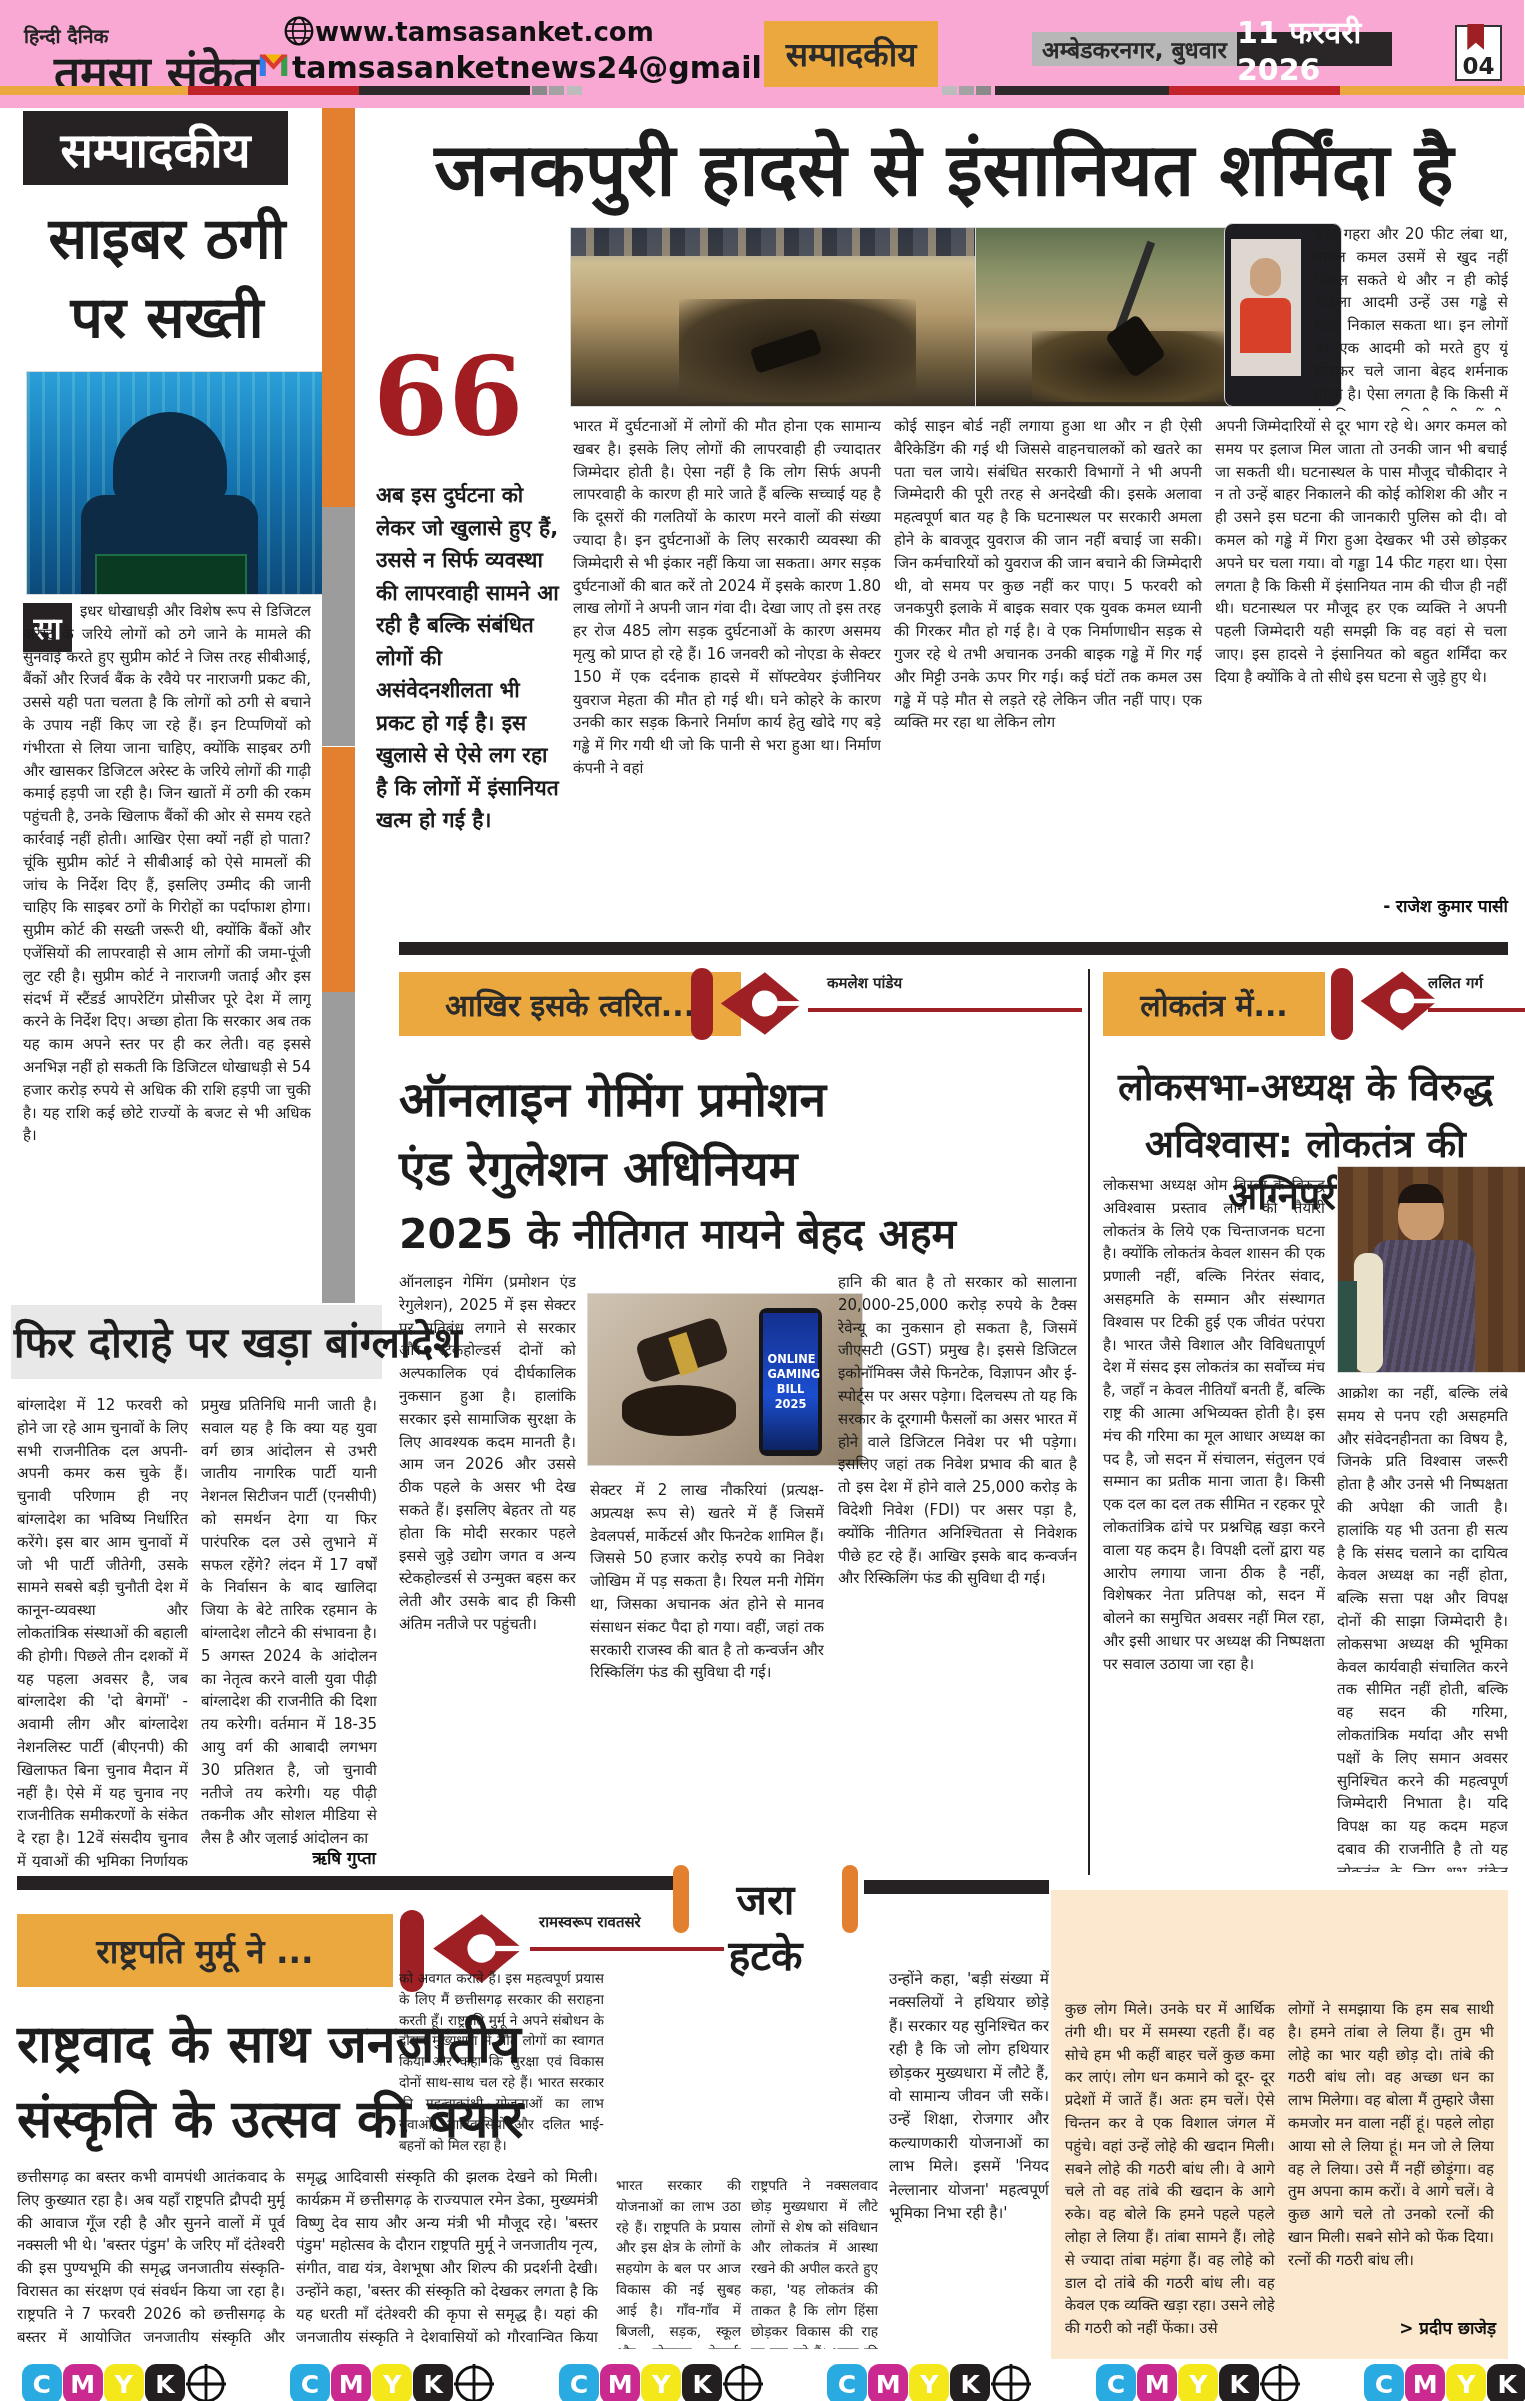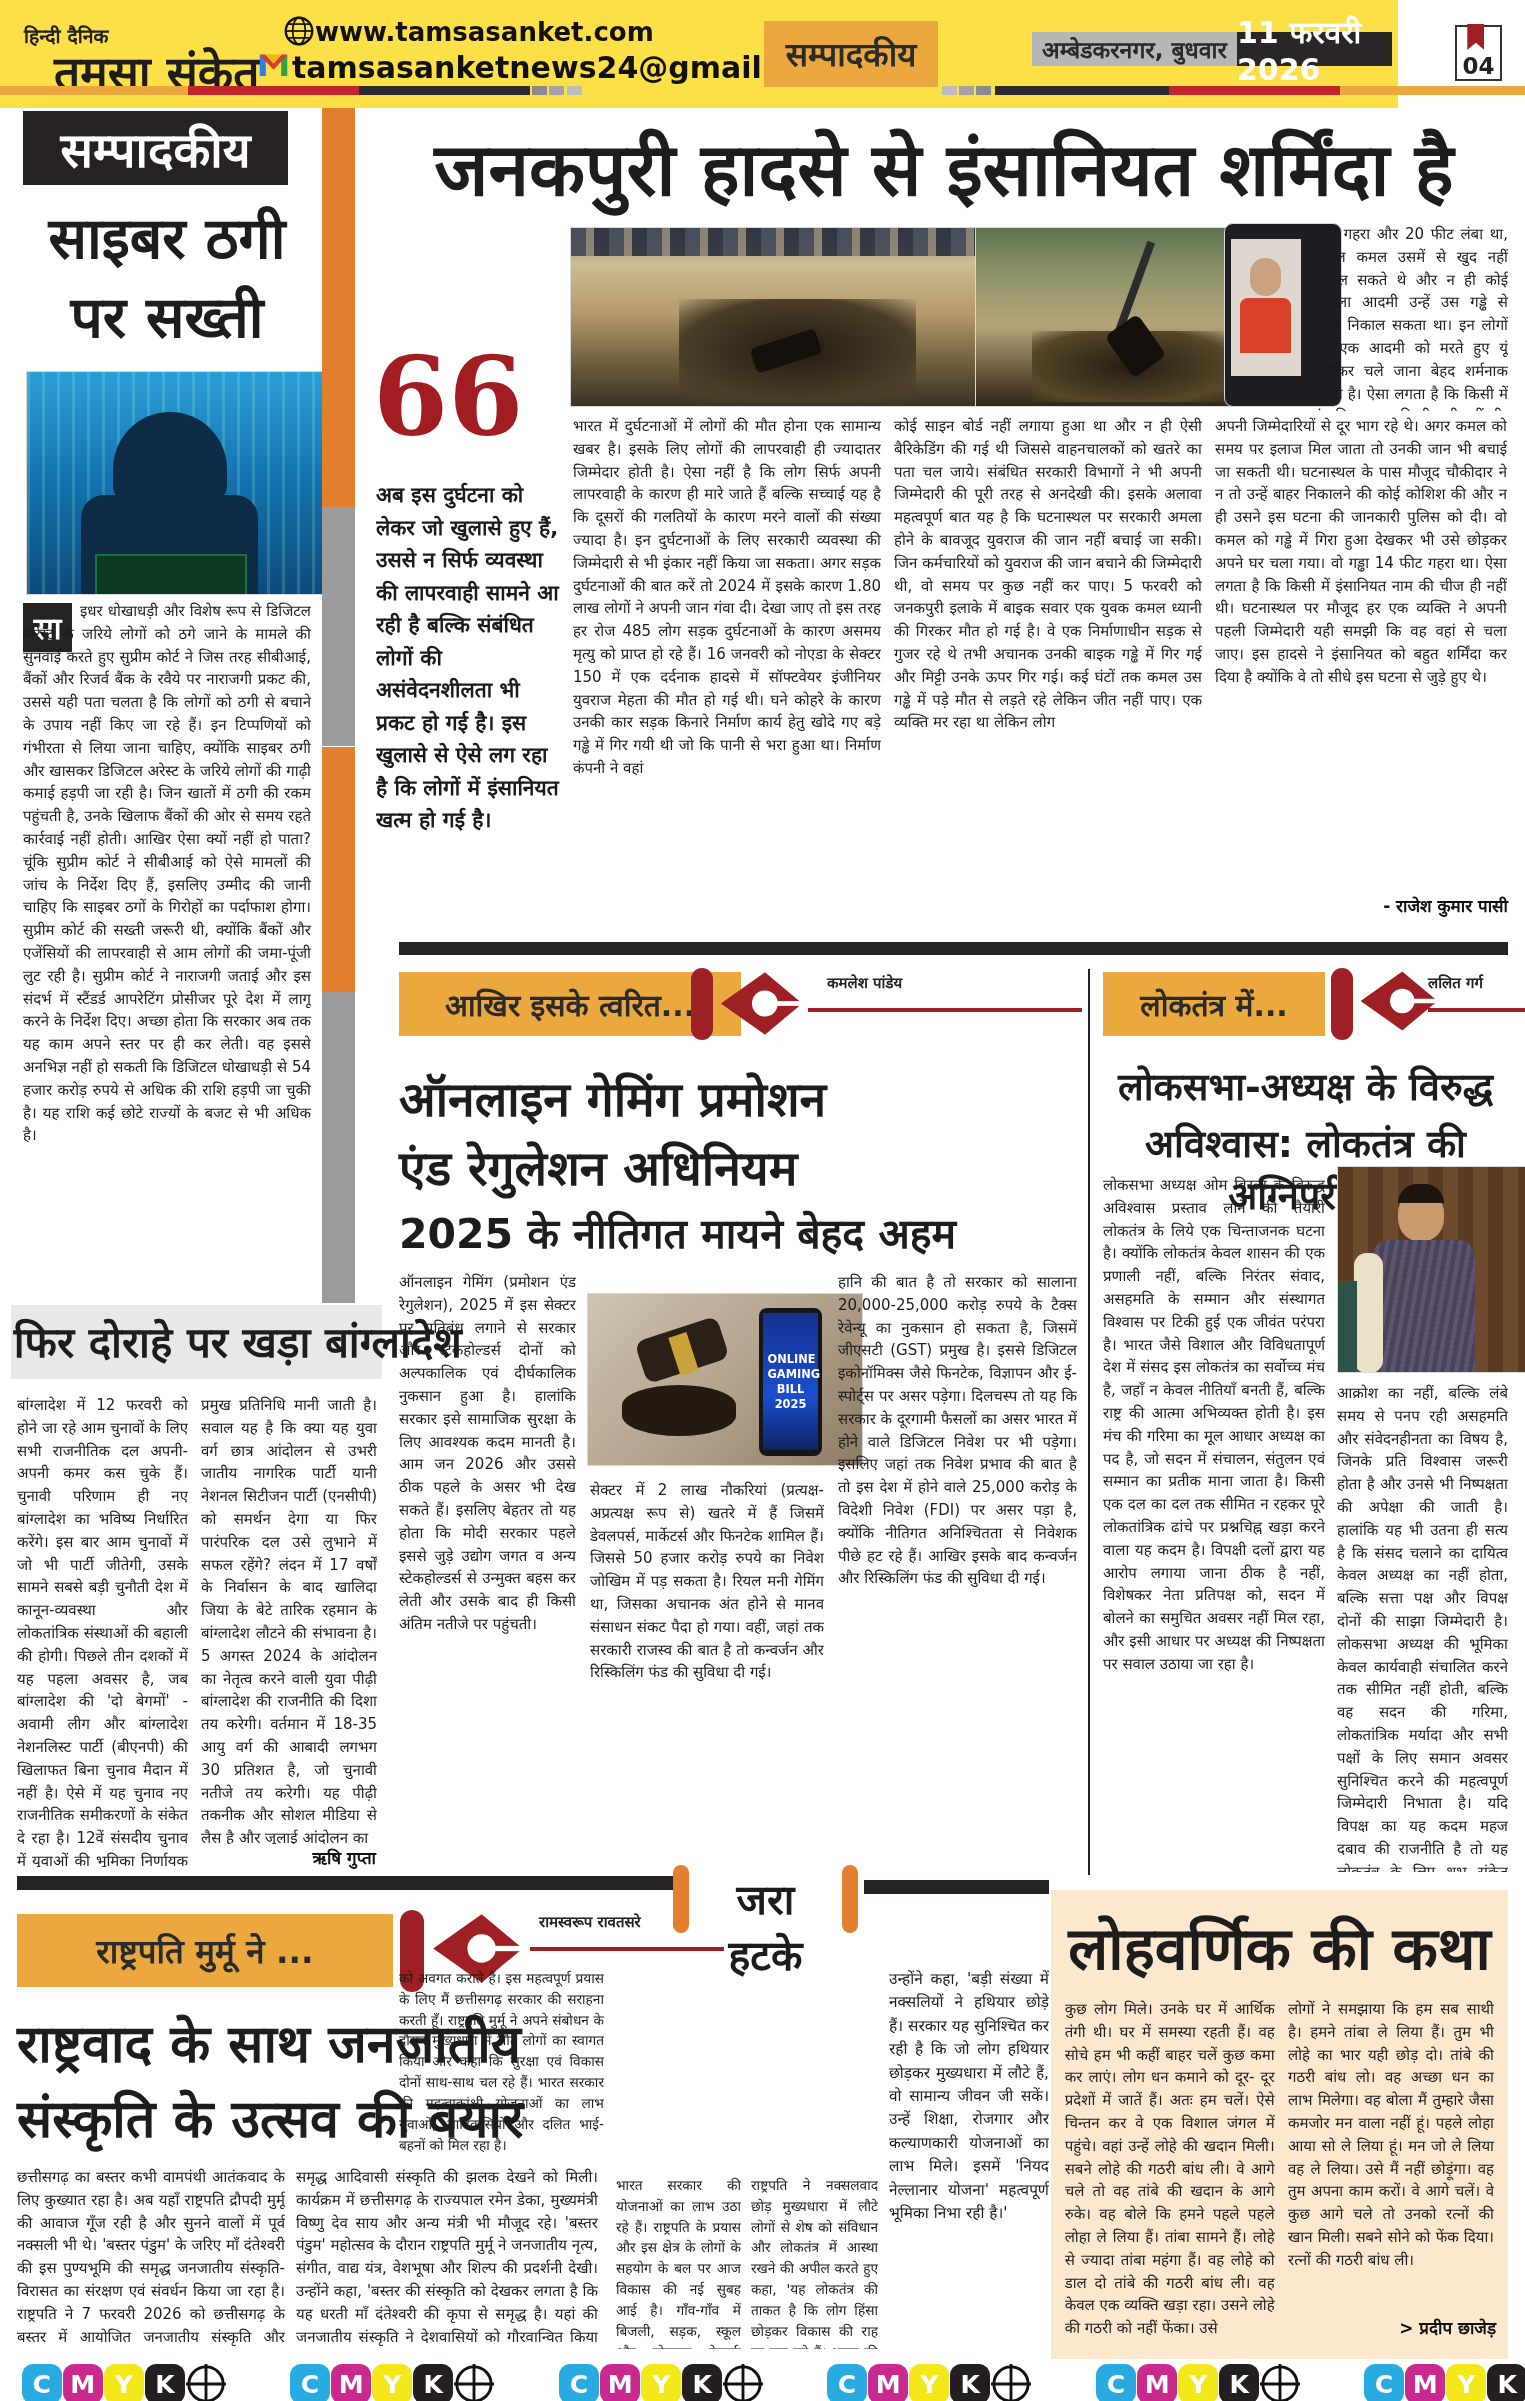--- a/index.html
+++ b/index.html
@@ -19,21 +19,21 @@
         color:#fff;font-weight:700;font-size:25px;font-family:"DejaVu Sans",sans-serif;}
   .reggroup{position:absolute;top:2364px;display:flex;gap:1.1px;}
   .vbar{position:absolute;width:33px;}
   .bylineR{position:absolute;font-weight:700;font-size:17px;color:#111;text-align:right;}
 </style>
 </head>
 <body>
 
 <div id="page">
 
-  <div class="abs" style="left:0;top:0;width:1398px;height:108px;background:#fde047;">
+  <div class="abs" style="left:0;top:0;width:1524px;height:108px;background:#f9a8d4;">
     <div class="abs" style="left:24px;top:21.7px;font-size:19.4px;font-weight:700;color:#222;">हिन्दी दैनिक</div>
     <div class="abs" style="left:54px;top:40px;font-size:46px;font-weight:800;color:#1d1d1d;">तमसा संकेत</div>
     <span class="abs" style="left:284px;top:16px;">
       <svg width="30" height="30" viewBox="0 0 52 52">
           <circle cx="26" cy="26" r="23" fill="none" stroke="#111" stroke-width="4"></circle>
           <ellipse cx="26" cy="26" rx="11" ry="23" fill="none" stroke="#111" stroke-width="3"></ellipse>
           <line x1="3" y1="26" x2="49" y2="26" stroke="#111" stroke-width="3"></line>
           <line x1="6" y1="14" x2="46" y2="14" stroke="#111" stroke-width="3"></line>
           <line x1="6" y1="38" x2="46" y2="38" stroke="#111" stroke-width="3"></line>
         </svg>
@@ -212,21 +212,20 @@
   <div class="pill" style="left:673px;top:1865px;width:16px;height:68px;background:#e2802f;border-radius:8px;"></div>
   <div class="hl" style="left:693px;top:1870px;width:145px;font-size:41px;text-align:center;">जरा हटके</div>
   <div class="pill" style="left:842px;top:1865px;width:16px;height:68px;background:#e2802f;border-radius:8px;"></div>
   <div class="blackbar" style="left:864px;top:1880px;width:185px;height:13.7px;"></div>
 
   <div class="col" style="left:889px;top:1968px;width:160px;height:365px;font-size:15.4px;">उन्होंने कहा, 'बड़ी संख्या में नक्सलियों ने हथियार छोड़े हैं। सरकार यह सुनिश्चित कर रही है कि जो लोग हथियार छोड़कर मुख्यधारा में लौटे हैं, वो सामान्य जीवन जी सकें। उन्हें शिक्षा, रोजगार और कल्याणकारी योजनाओं का लाभ मिले। इसमें 'नियद नेल्लानार योजना' महत्वपूर्ण भूमिका निभा रही है।'</div>
   <div class="col" style="left:616px;top:2175px;width:125px;height:174px;font-size:13.7px;">भारत सरकार की योजनाओं का लाभ उठा रहे हैं। राष्ट्रपति के प्रयास और इस क्षेत्र के लोगों के सहयोग के बल पर आज विकास की नई सुबह आई है। गाँव-गाँव में बिजली, सड़क, स्कूल और मोबाइल नेटवर्क पहुँच रहा है।</div>
   <div class="col" style="left:751px;top:2175px;width:127px;height:174px;font-size:13.7px;">राष्ट्रपति ने नक्सलवाद छोड़ मुख्यधारा में लौटे लोगों से शेष को संविधान और लोकतंत्र में आस्था रखने की अपील करते हुए कहा, 'यह लोकतंत्र की ताकत है कि लोग हिंसा छोड़कर विकास की राह पर चल पड़े हैं। भारत की राष्ट्रपति के रूप में आपको संविधान की शक्ति पर भरोसा रखना चाहिए।'</div>
 
   <div class="abs" style="left:1051px;top:1890px;width:457px;height:469px;background:#fbe8cf;">
-    <div class="hl" style="left:0;top:16px;width:457px;font-size:59px;text-align:center;">लोहवर्णिक की कथा</div>
     <div class="col" style="left:13.7px;top:108px;width:210px;height:348px;">कुछ लोग मिले। उनके घर में आर्थिक तंगी थी। घर में समस्या रहती हैं। वह सोचे हम भी कहीं बाहर चलें कुछ कमा कर लाएं। लोग धन कमाने को दूर- दूर प्रदेशों में जातें हैं। अतः हम चलें। ऐसे चिन्तन कर वे एक विशाल जंगल में पहुंचे। वहां उन्हें लोहे की खदान मिली। सबने लोहे की गठरी बांध ली। वे आगे चले तो वह तांबे की खदान के आगे रुके। वह बोले कि हमने पहले पहले लोहा ले लिया हैं। तांबा सामने हैं। लोहे से ज्यादा तांबा महंगा हैं। वह लोहे को डाल दो तांबे की गठरी बांध ली। वह केवल एक व्यक्ति खड़ा रहा। उसने लोहे की गठरी को नहीं फेंका। उसे</div>
     <div class="col" style="left:237px;top:108px;width:206px;height:314px;">लोगों ने समझाया कि हम सब साथी है। हमने तांबा ले लिया हैं। तुम भी लोहे का भार यही छोड़ दो। तांबे की गठरी बांध लो। वह अच्छा धन का लाभ मिलेगा। वह बोला मैं तुम्हारे जैसा कमजोर मन वाला नहीं हूं। पहले लोहा आया सो ले लिया हूं। मन जो ले लिया वह ले लिया। उसे मैं नहीं छोड़ूंगा। वह तुम अपना काम करों। वे आगे चलें। वे कुछ आगे चले तो उनको रत्नों की खान मिली। सबने सोने को फेंक दिया। रत्नों की गठरी बांध ली।</div>
     <div class="bylineR" style="left:274px;top:426px;width:171px;">&gt; प्रदीप छाजेड़</div>
   </div>
 
   <div class="reggroup" style="left:21.7px;">
     <div class="cmyk" style="background:#29abe2;">C</div>
     <div class="cmyk" style="background:#ca2a90;">M</div>
     <div class="cmyk" style="background:#f4e81b;">Y</div>
     <div class="cmyk" style="background:#231f20;">K</div>

